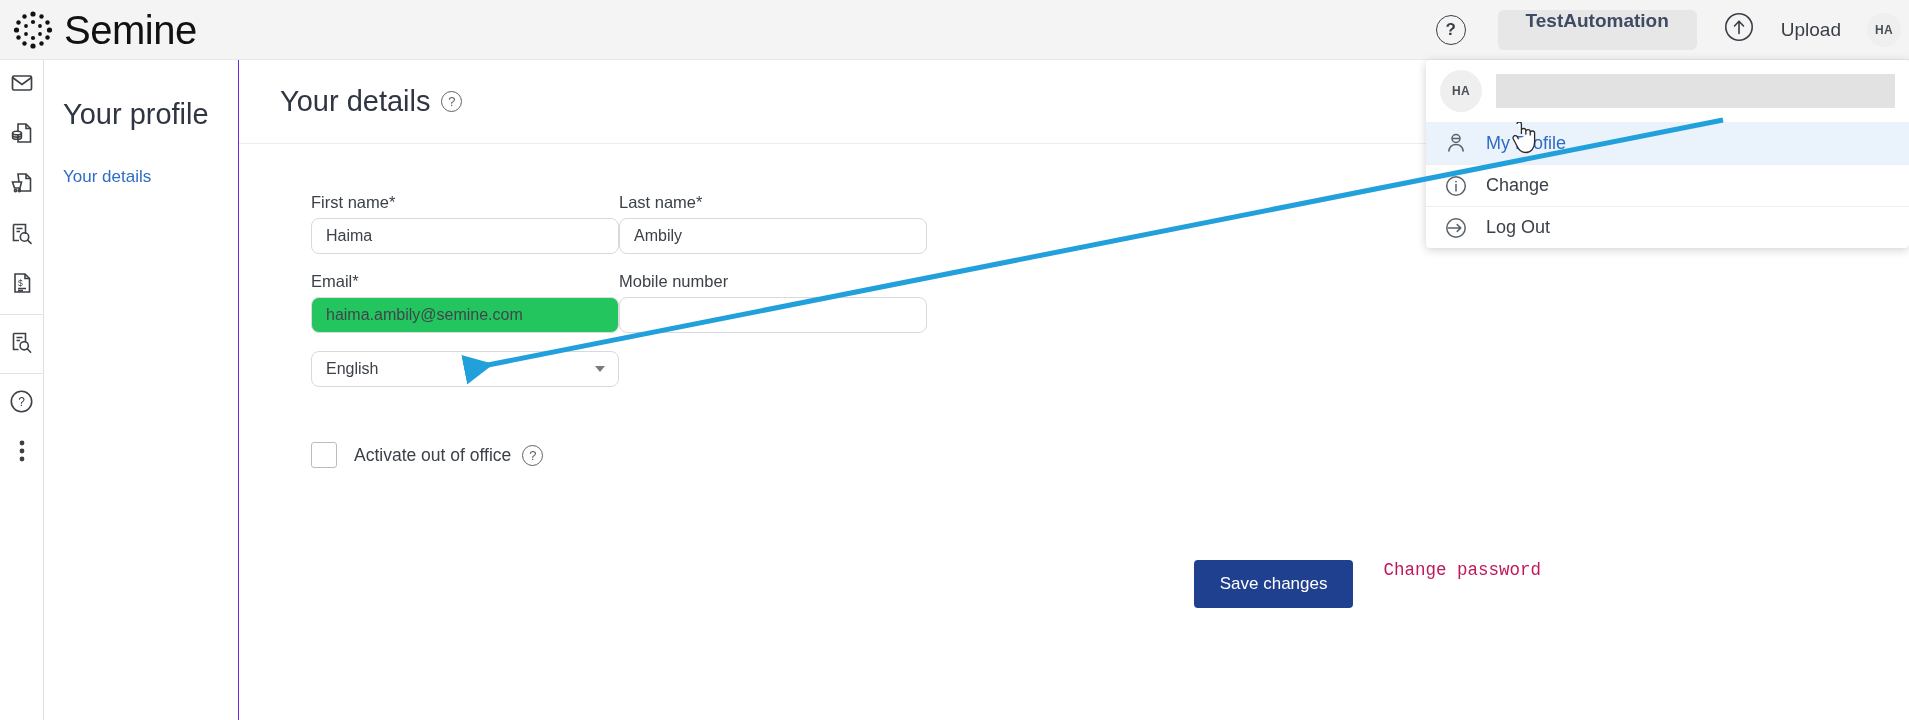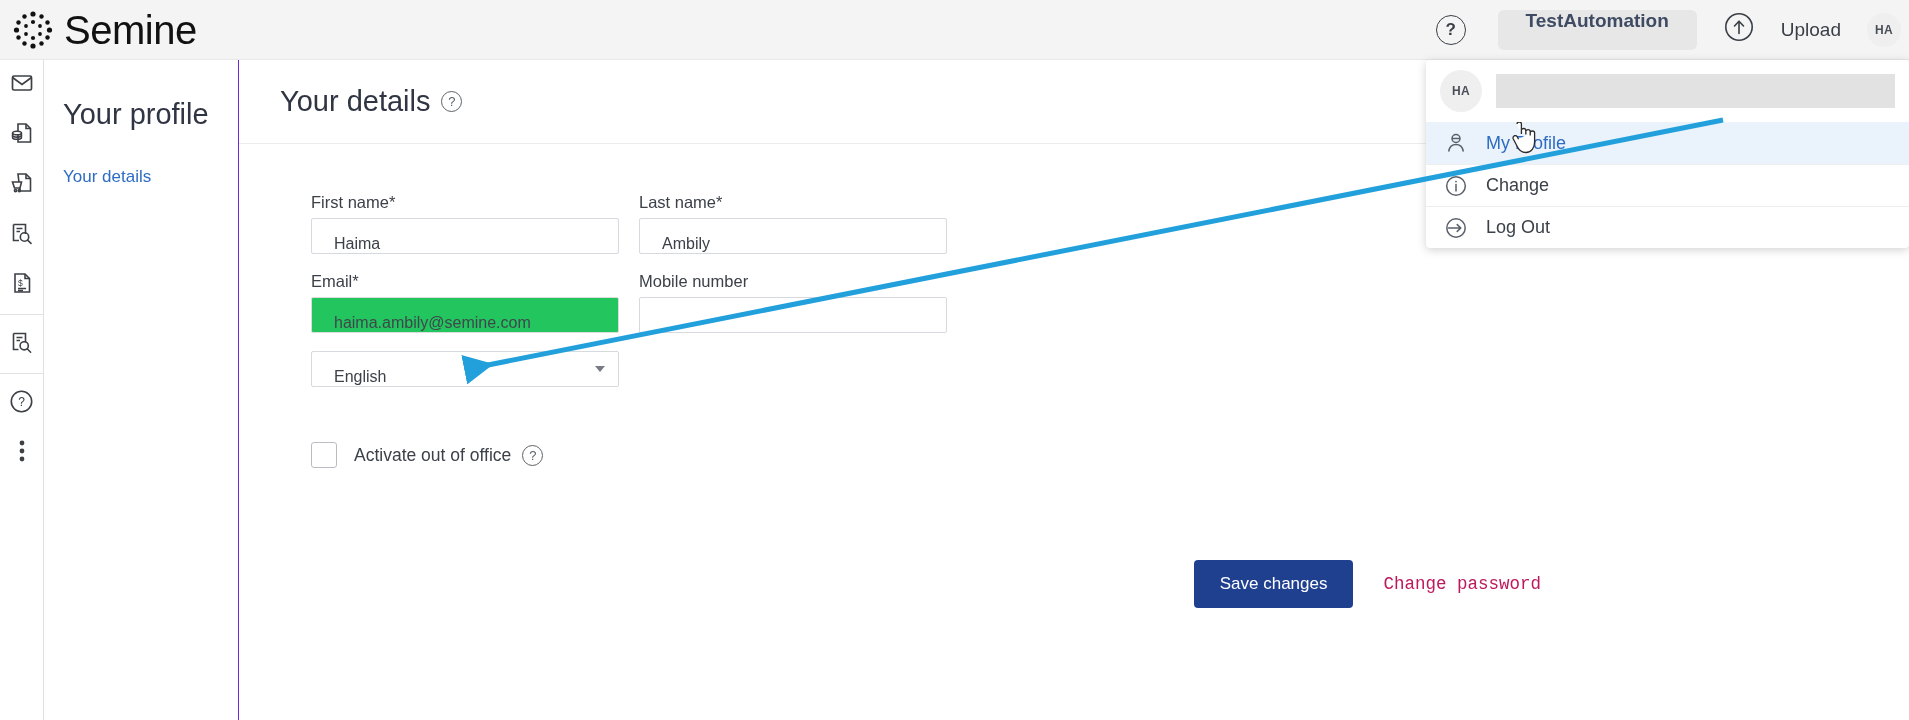--- a/index.html
+++ b/index.html
@@ -86,49 +86,49 @@
     background: #fff;
   }
   .main-title { font-size: 29px; color: #2f3542; font-weight: 400; }
   .help-sm {
     width: 21px; height: 21px; border-radius: 50%; border: 1.4px solid #5e6368;
     display: inline-flex; align-items: center; justify-content: center;
     font-size: 13px; color: #5e6368; margin-left: 11px;
   }
 
   .form { padding: 49px 0 0 72px; }
-  .row { display: flex; gap: 20px; margin-bottom: 18px; }
+  .row { display: flex; margin-bottom: 18px; }
   .field { width: 308px; }
   .field-label {
     font-size: 16.5px; color: #3c4149; margin-bottom: 6px; display: block;
   }
   .field-input {
-    width: 308px; height: 36px; border: 1px solid #d6d9dd; border-radius: 2px;
+    width: 308px; height: 36px; border: 1px solid #d6d9dd; border-radius: 8px;
     background: #fff; font-size: 16px; color: #3c4149;
-    padding: 0 22px; font-family: "Liberation Sans", sans-serif;
-    display: flex; align-items: flex-end;
+    padding: 0 14px; font-family: "Liberation Sans", sans-serif;
+    display: flex; align-items: center;
   }
   .field-input.disabled { background: #22c55e; border-color: #dcdcdc; color: #41464d; }
   .select-wrap { position: relative; width: 308px; }
   .select-arrow {
     position: absolute; right: 14px; top: 15px;
     width: 0; height: 0; border-left: 5px solid transparent;
     border-right: 5px solid transparent; border-top: 6px solid #777c84;
   }
   .checkbox-row {
     display: flex; align-items: center; margin-top: 55px;
   }
   .checkbox {
     width: 26px; height: 26px; border: 1.5px solid #b9bdc2; border-radius: 3px;
     background: #fff;
   }
   .checkbox-label { font-size: 17.5px; color: #3c4149; margin-left: 17px; }
 
   .actions {
-    position: absolute; right: 0; bottom: 0; display: flex; align-items: center;
+    position: absolute; right: 0; bottom: 0; display: flex; align-items: flex-start;
     padding: 0 0 112px 0; left: 0; justify-content: flex-end; padding-right: 368px;
   }
   .btn-primary {
     background: #1f3f8f; color: #fff; font-size: 17px;
     border: none; border-radius: 4px; height: 48px; padding: 0 26px;
     font-family: "Liberation Sans", sans-serif; cursor: pointer;
   }
   .link-btn {
     color: #be185d; font-size: 17.5px; margin-left: 30px;
     background: none; border: none; cursor: pointer;

